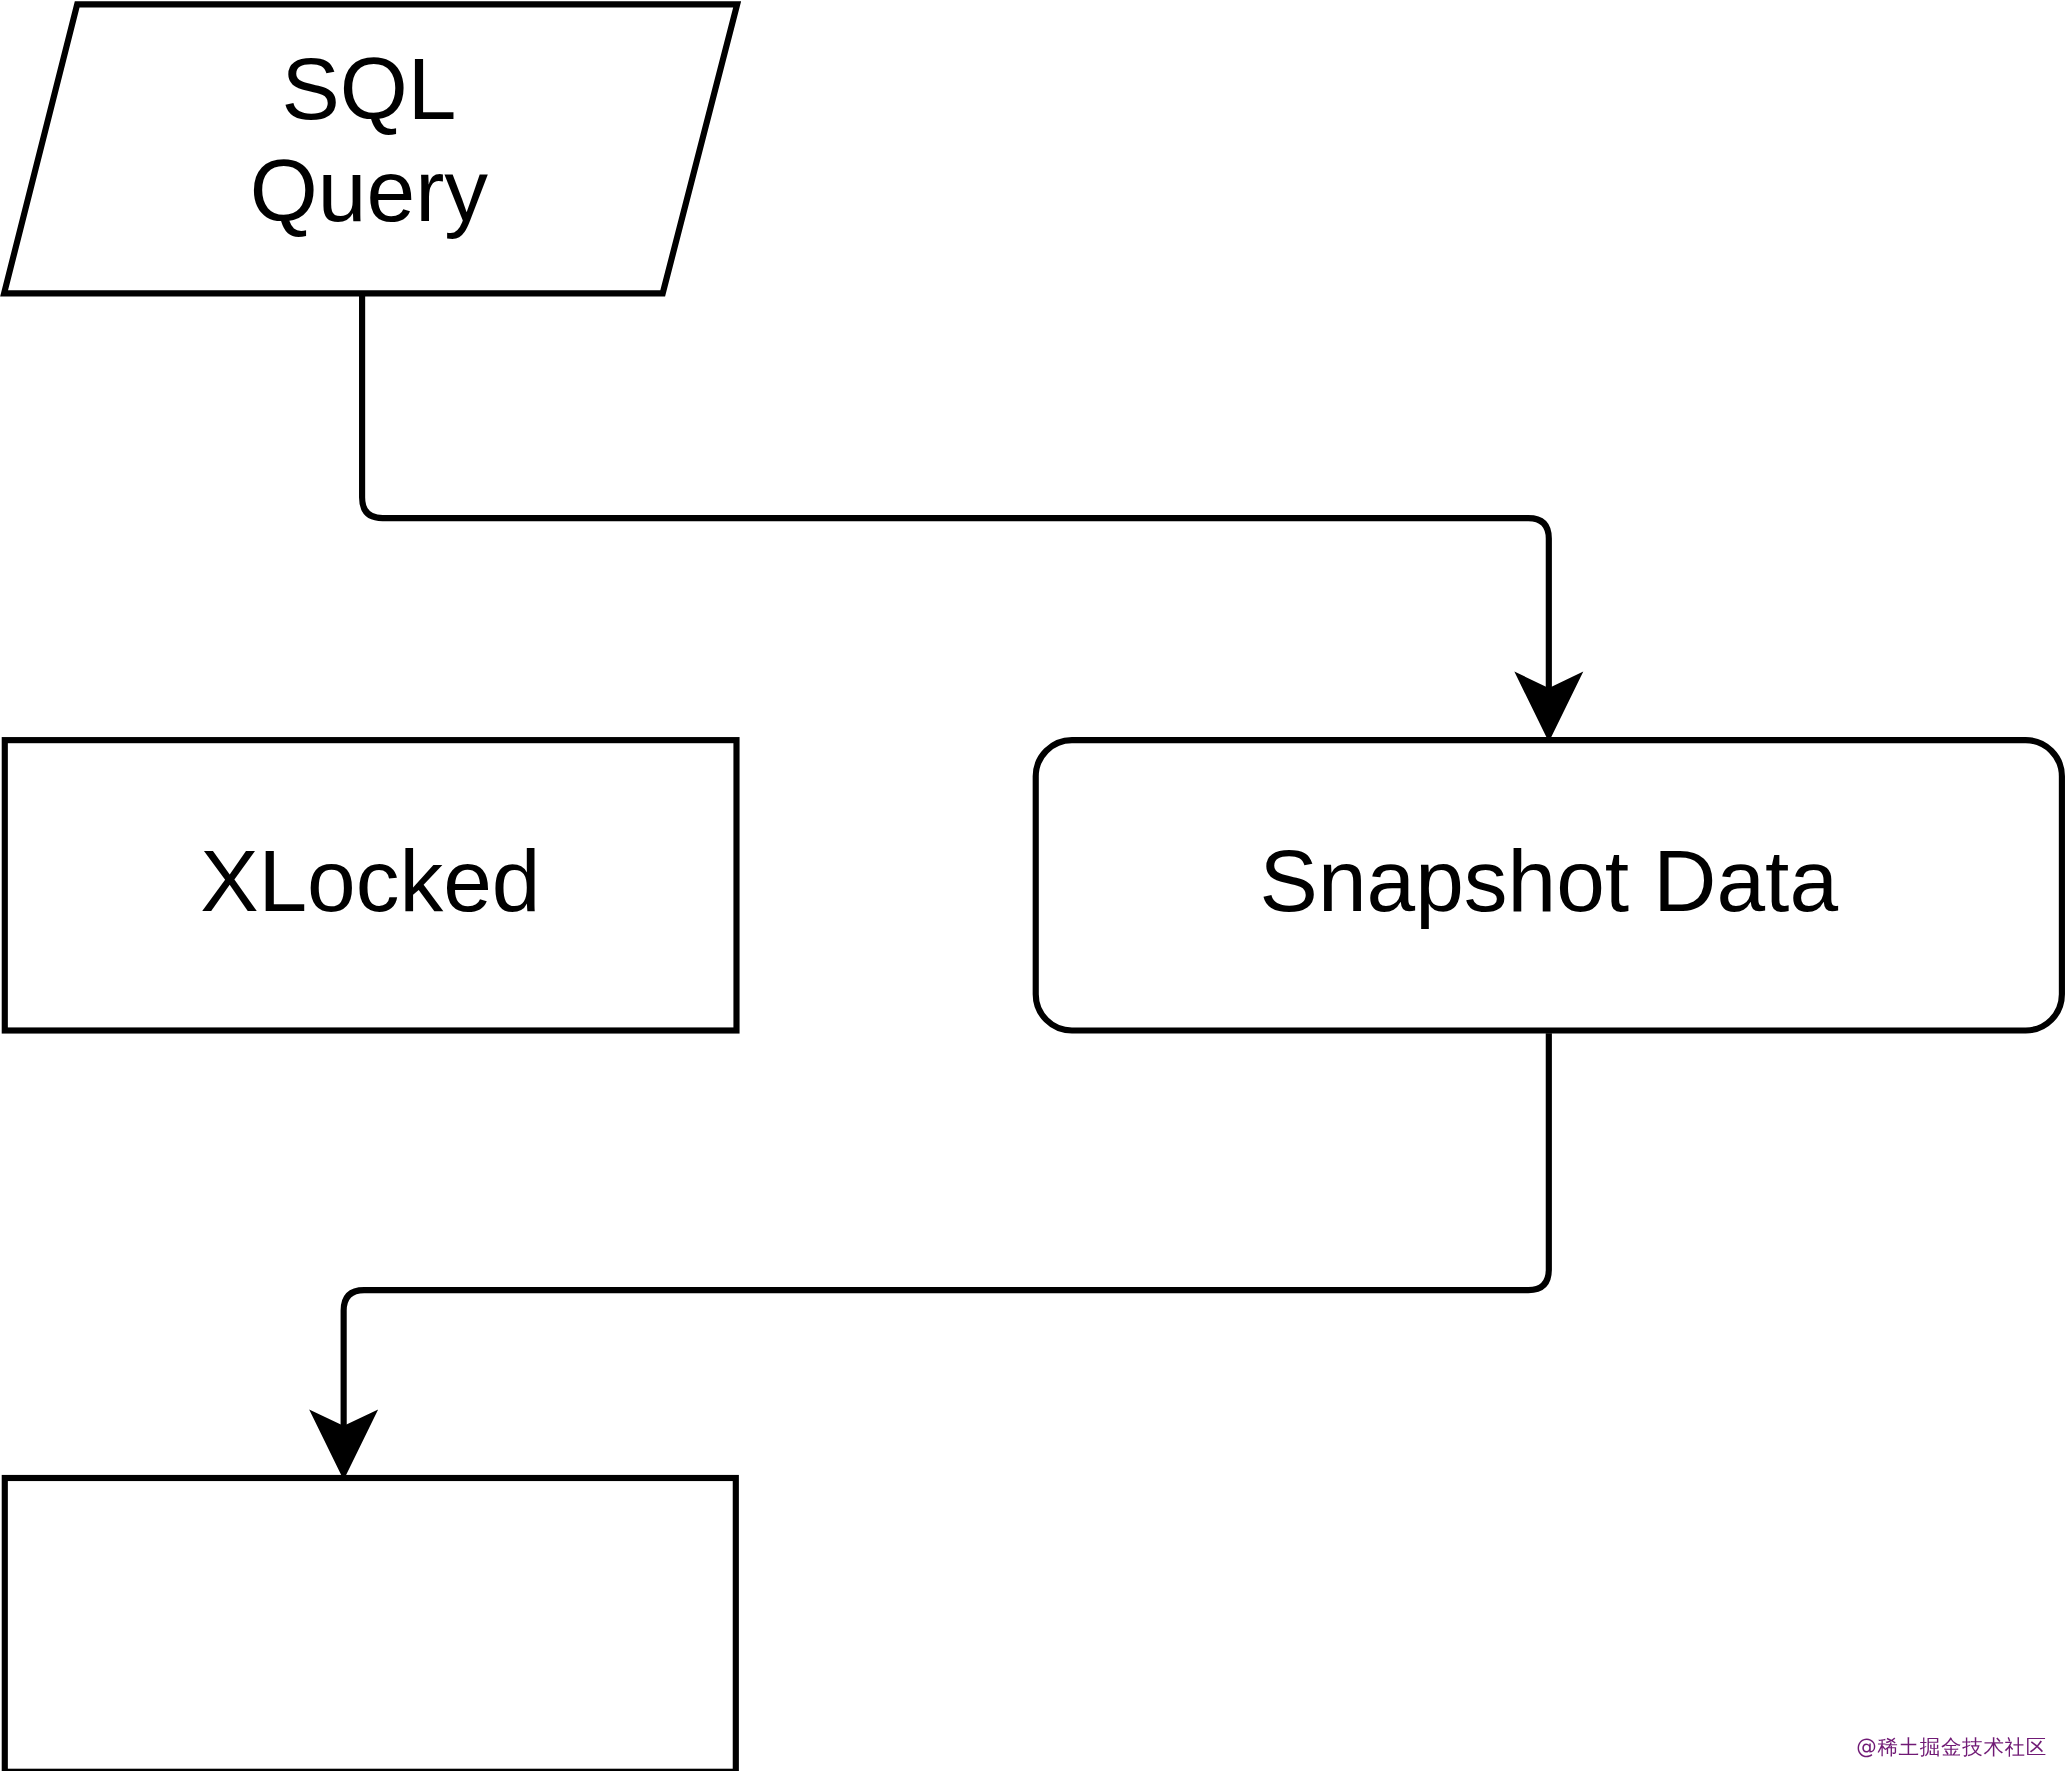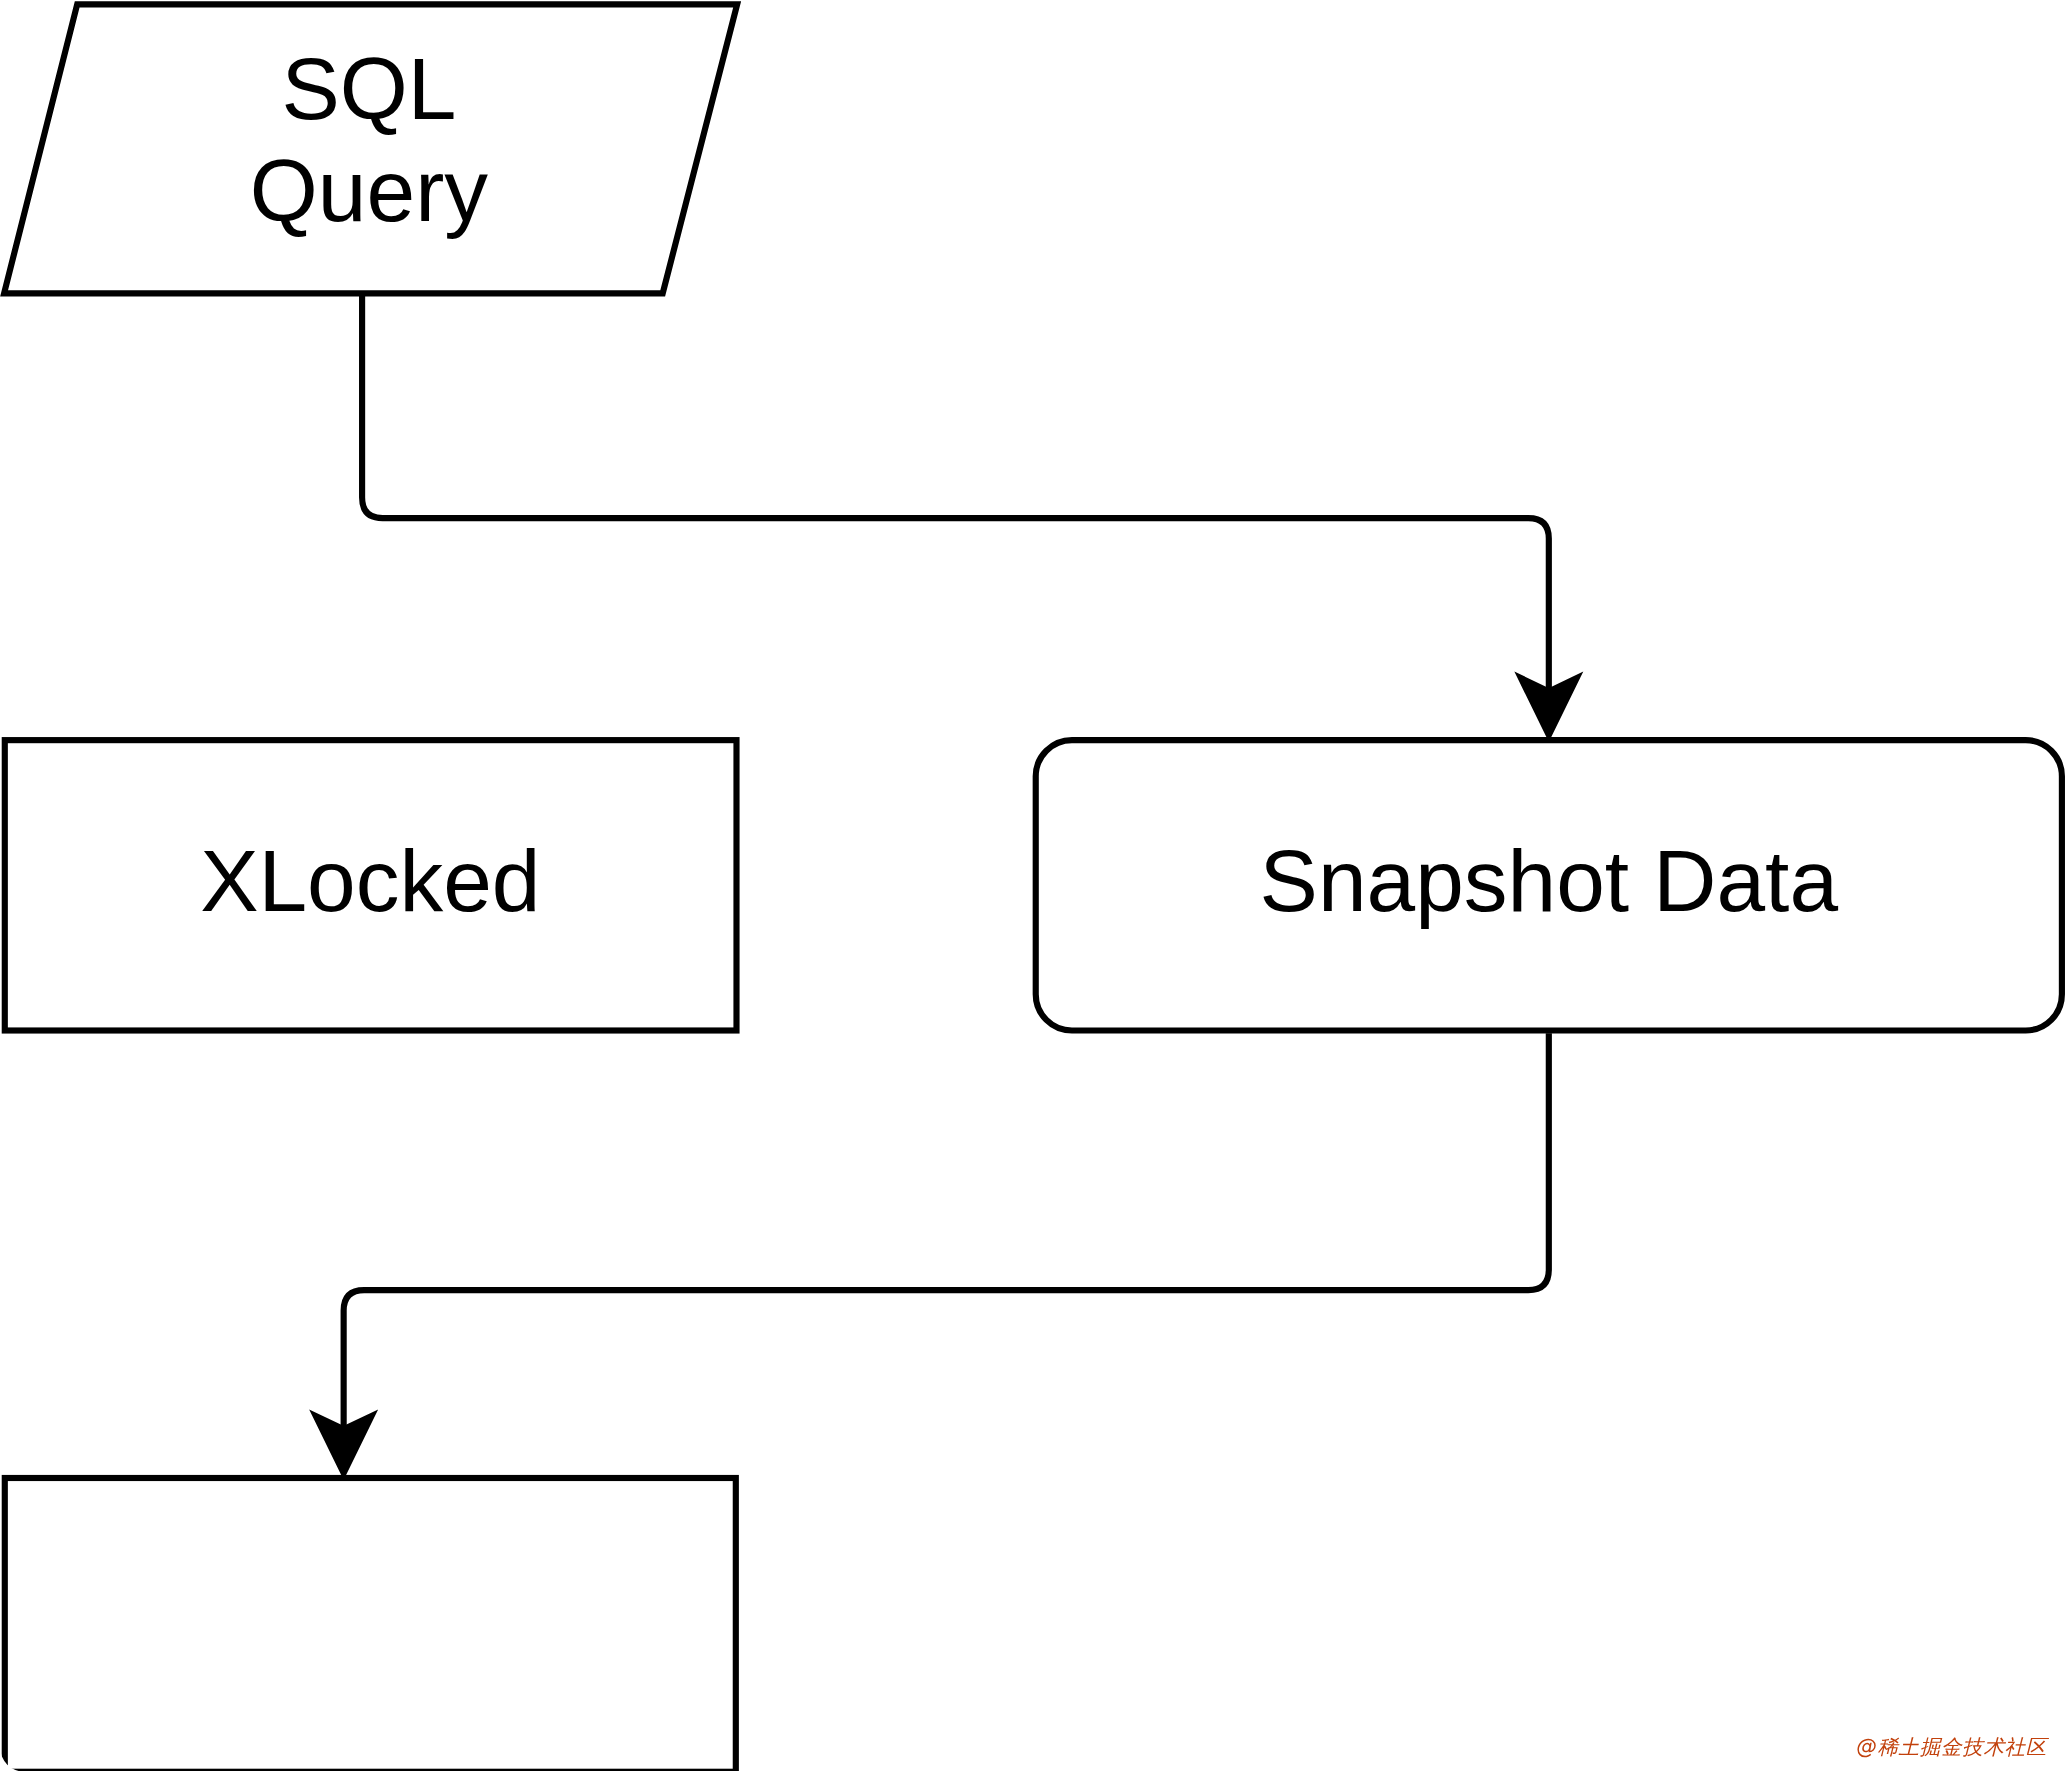--- a/index.html
+++ b/index.html
@@ -10,21 +10,20 @@
   }
   body {
     font-family: "Liberation Sans", "DejaVu Sans", sans-serif;
   }
   #stage {
     position: relative;
     width: 2066px;
     height: 1772px;
     background: #ffffff;
     overflow: hidden;
-    border-radius: 25px;
   }
   #diagram-svg {
     position: absolute;
     left: 0;
     top: 0;
     width: 2066px;
     height: 1772px;
     display: block;
   }
   .node-shape {
@@ -58,25 +57,24 @@
     fill: #000000;
     text-anchor: middle;
     dominant-baseline: middle;
   }
   .watermark-text {
     position: absolute;
     right: 19px;
     bottom: 11px;
     font-family: "DejaVu Sans", "Liberation Sans", sans-serif;
     font-size: 20.5px;
-    color: #c2410c;
+    color: #701a75;
     letter-spacing: 0.7px;
     white-space: nowrap;
     user-select: none;
-    font-style: italic;
   }
 </style>
 </head>
 <body>
 
 <div id="stage">
 
   <svg id="diagram-svg" viewBox="0 0 3024 2593" xmlns="http://www.w3.org/2000/svg">
 
     <g>

